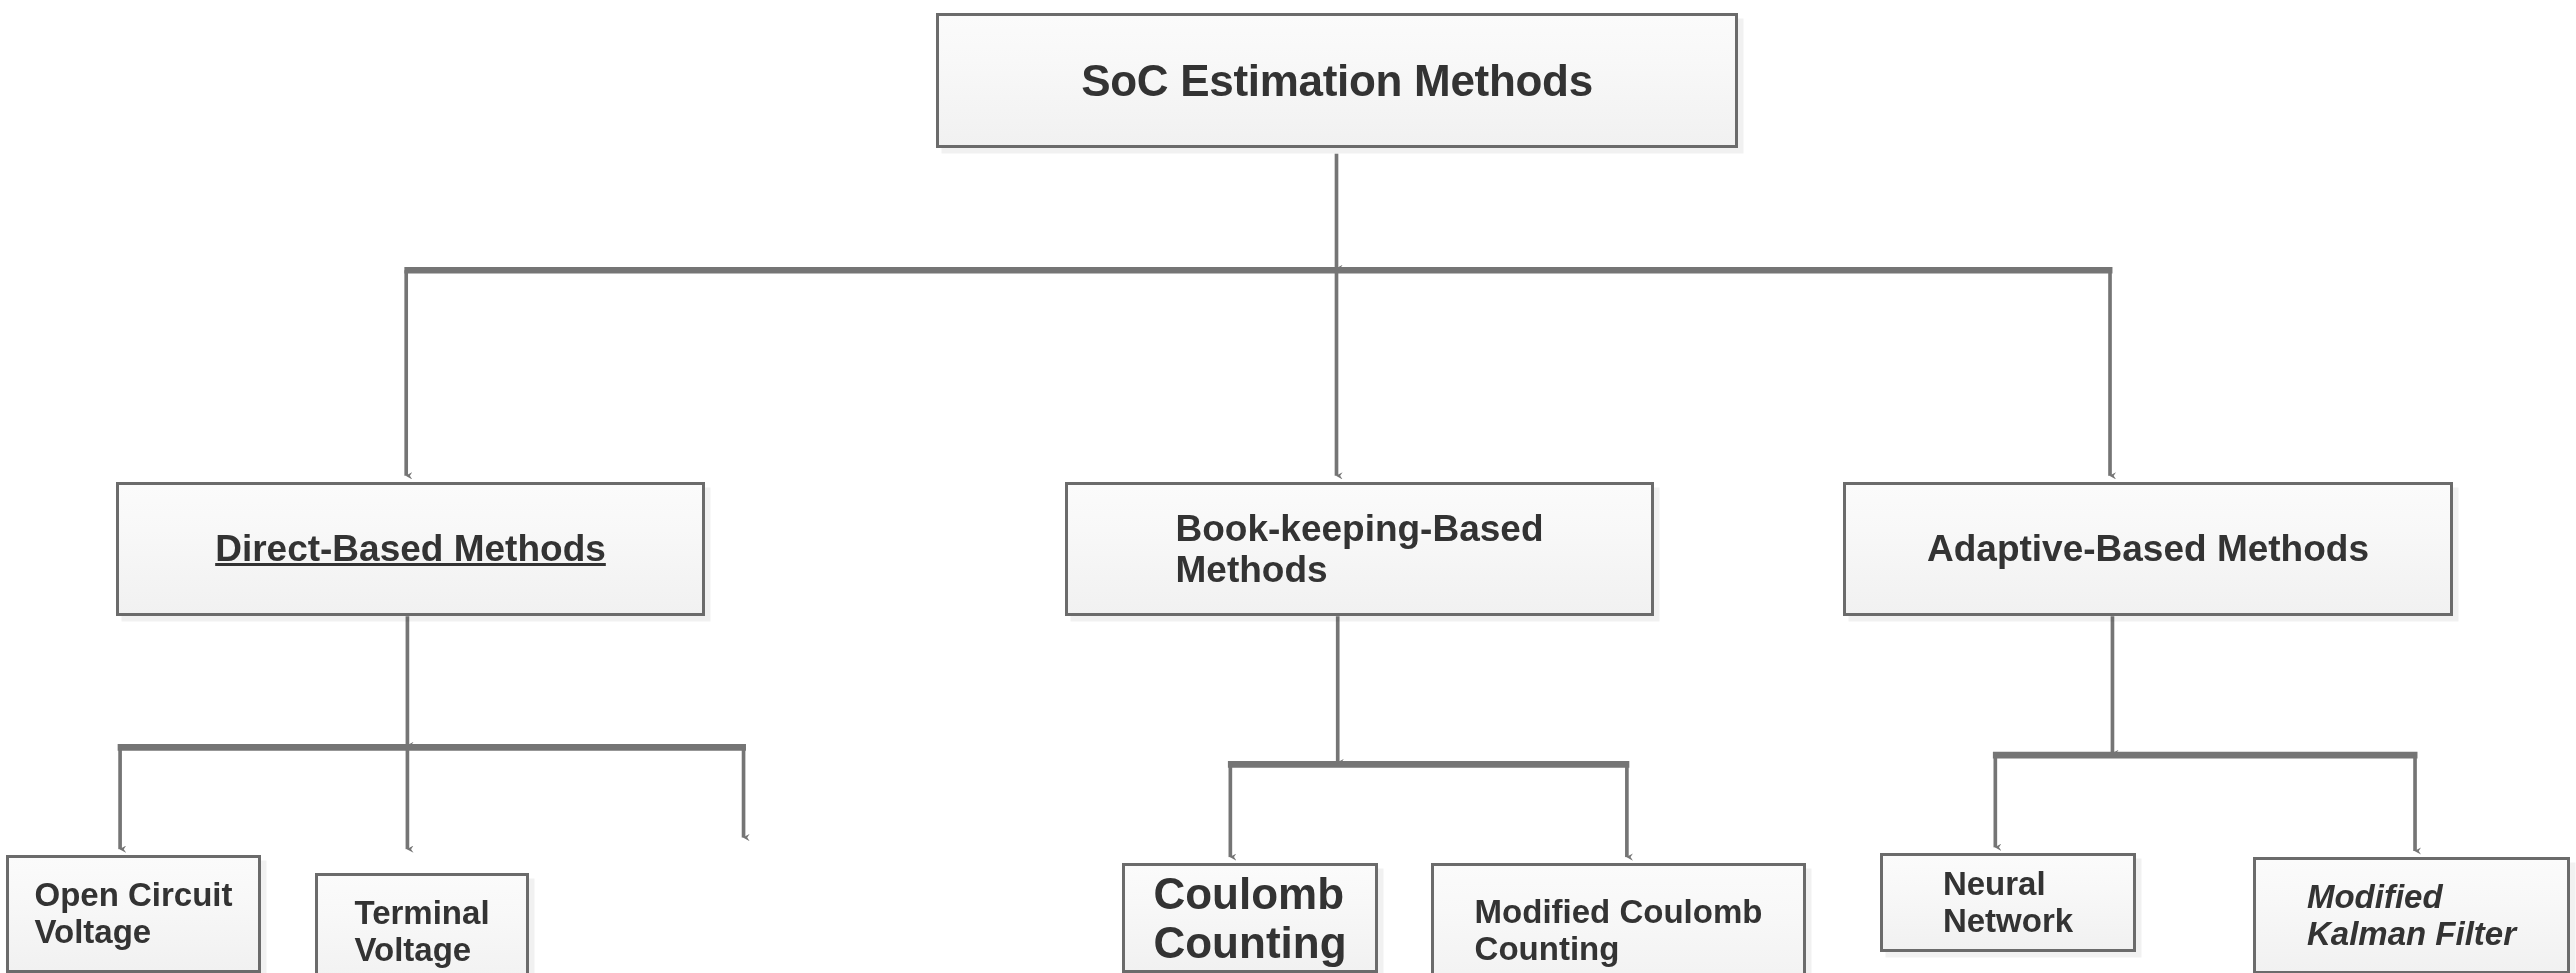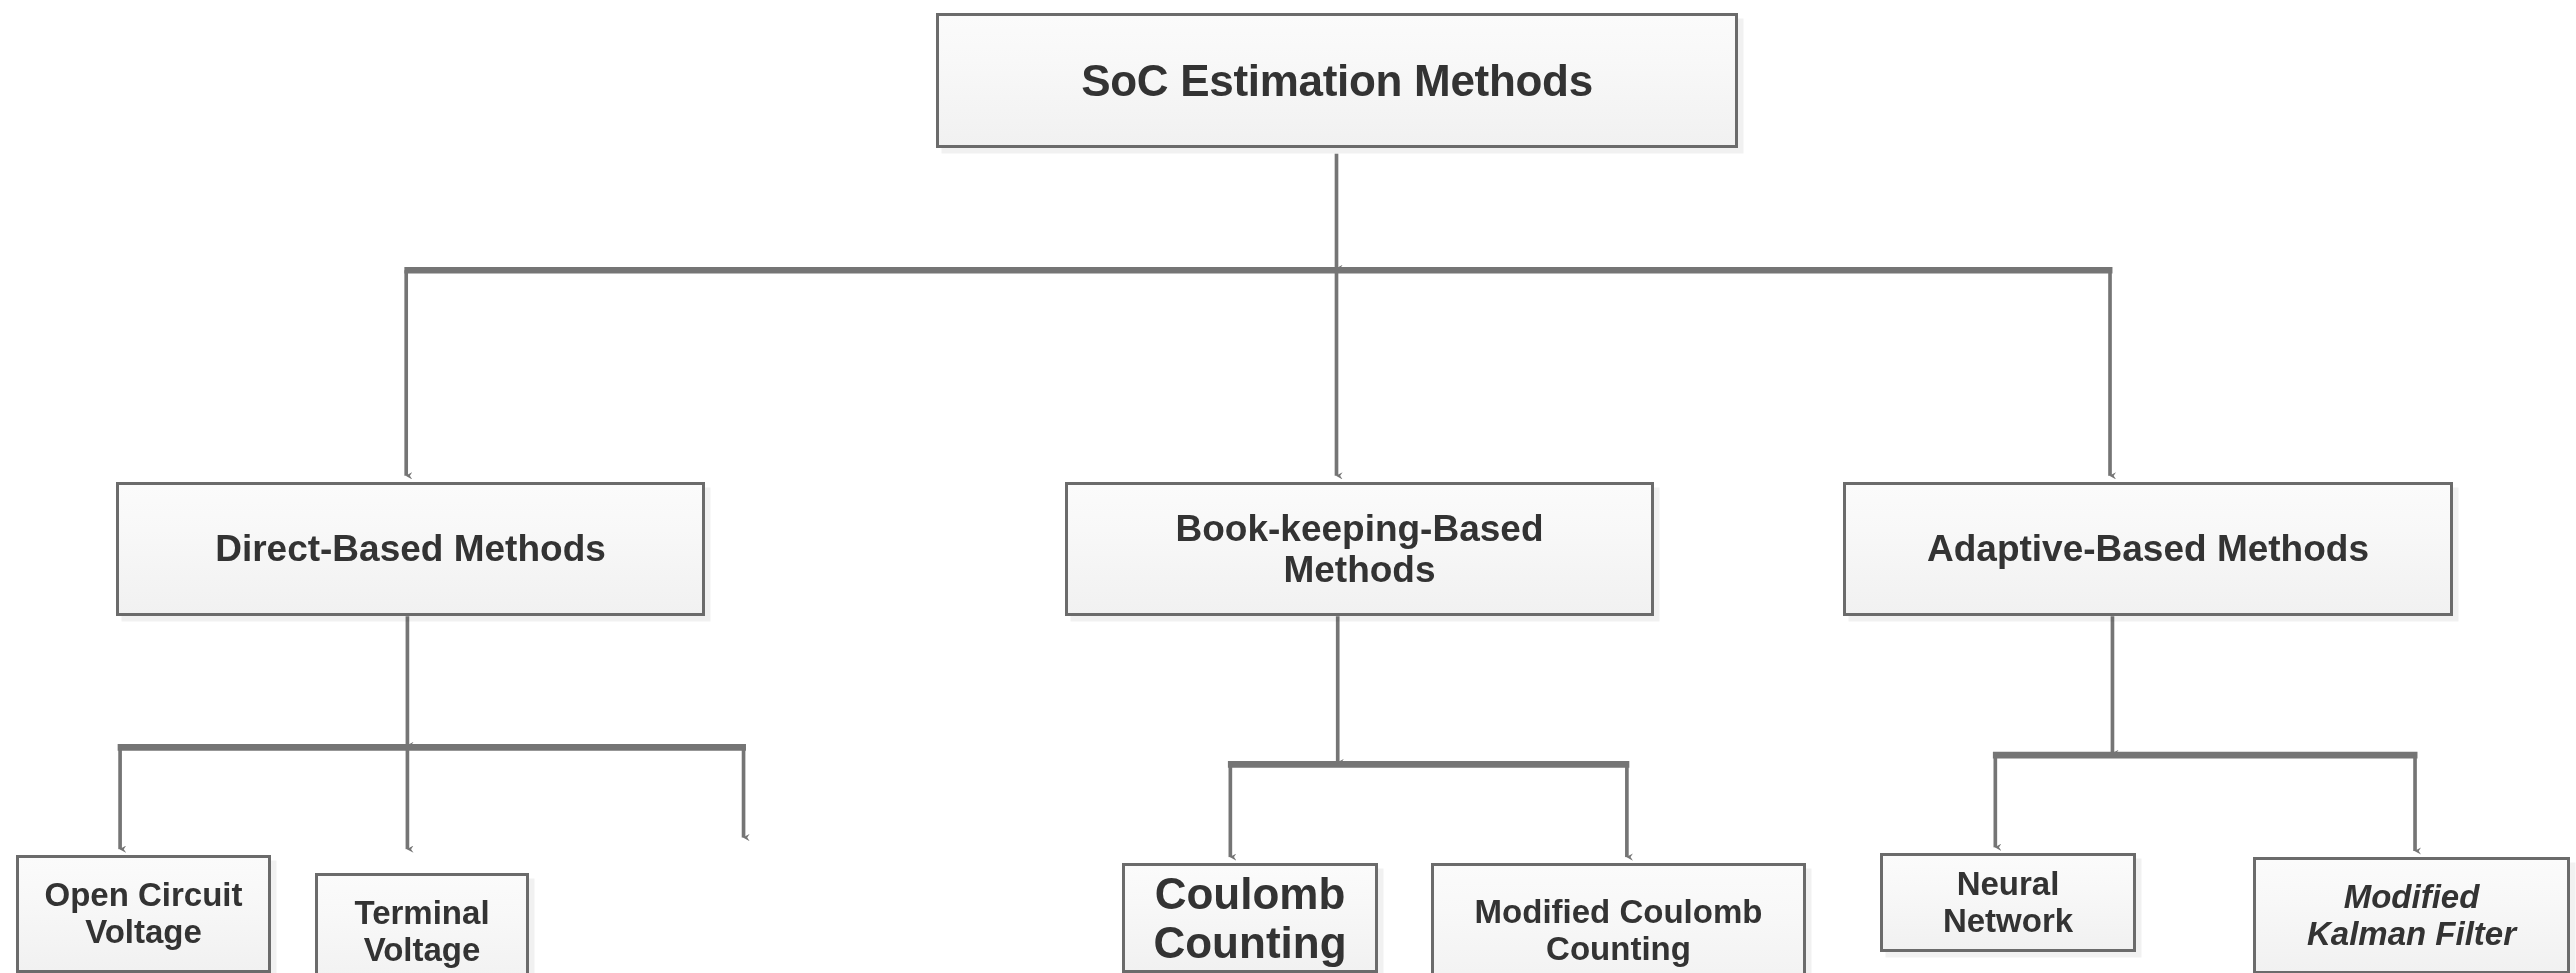--- a/index.html
+++ b/index.html
@@ -29,21 +29,21 @@
   
   .node {
     position: absolute;
     box-sizing: border-box;
     border: 3.1px solid #6b6b6b;
     background: linear-gradient(to bottom, #fbfbfb 0%, #f8f8f8 35%, #f1f1f1 100%);
     box-shadow: 5.5px 5.5px 0 0 rgba(0,0,0,0.055);
     display: flex;
     align-items: center;
     justify-content: center;
-    text-align: center;
+    text-align: left;
     color: #333333;
     font-weight: bold;
     line-height: 1.12;
     z-index: 5;
   }
   .node .txt {
     display: block;
     padding: 0 6.1px;
     white-space: pre-line;
   }
@@ -54,35 +54,36 @@
     width: 802px; height: 135px;
     font-size: 44px;
     letter-spacing: -0.3px;
   }
 
   
   #n-direct {
     left: 116px; top: 482px;
     width: 589px; height: 134px;
     font-size: 37px;
+    text-decoration: underline;
   }
   #n-book {
     left: 1065px; top: 482px;
     width: 589px; height: 134px;
     font-size: 37px;
   }
   #n-adaptive {
     left: 1843px; top: 482px;
     width: 610px; height: 134px;
     font-size: 37px;
   }
 
   
   #n-ocv {
-    left: 16px; top: 855px;
+    left: 6px; top: 855px;
     width: 255px; height: 118px;
     font-size: 33px;
   }
   #n-tv {
     left: 315px; top: 855px;
     width: 214px; height: 118px;
     font-size: 33px;
     margin-top: 18px;
   }
   #n-eis {

